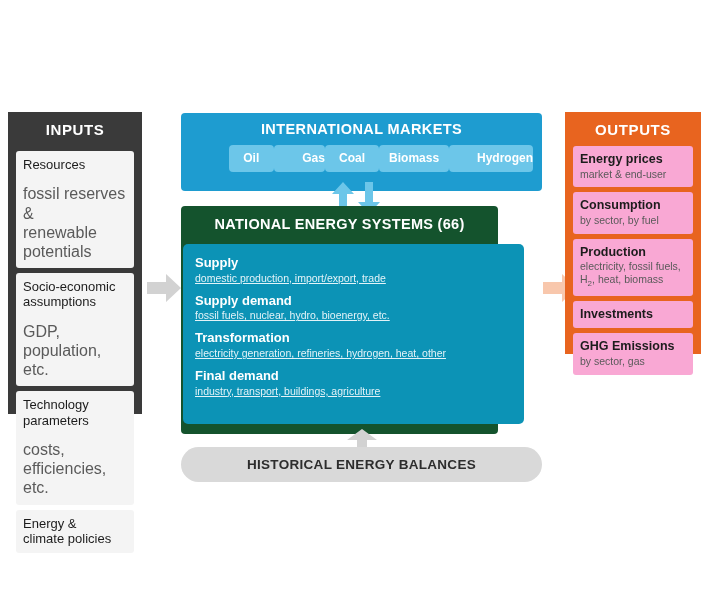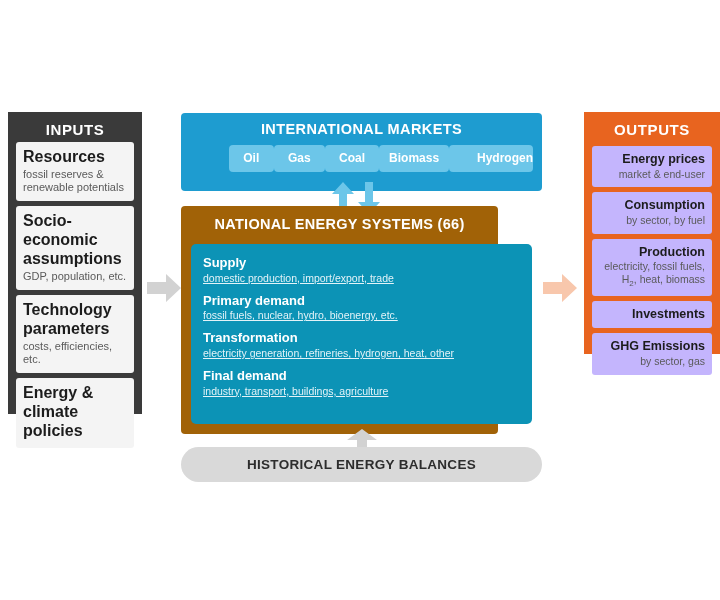--- a/index.html
+++ b/index.html
@@ -33,40 +33,40 @@
     padding: 0;
     box-sizing: border-box;
   }
   #inputs-title {
     color: #ffffff;
     font-size: 15px;
     font-weight: bold;
     text-align: center;
     letter-spacing: 0.6px;
     padding-top: 9px;
-    padding-bottom: 4px;
+    padding-bottom: 13px;
   }
   .input-card {
     background: #f4f4f4;
     margin: 0 8px 5px 8px;
     border-radius: 3px;
     padding: 6px 7px 7px 7px;
     box-sizing: border-box;
   }
   .input-card .card-title {
-    font-size: 16px;
-    font-weight: bold;
+    font-size: 13px;
+    font-weight: normal;
     color: #1c1c1c;
     line-height: 1.18;
   }
   .input-card .card-sub {
-    font-size: 11px;
+    font-size: 16px;
     color: #5a5a5a;
     line-height: 1.2;
-    margin-top: 1px;
+    margin-top: 12px;
   }
   #arrow-inputs-to-nes {
     position: absolute;
     left: 147px;
     top: 273px;
     width: 34px;
     height: 30px;
   }
   #arrow-nes-to-outputs {
     position: absolute;
@@ -121,47 +121,47 @@
     background: #6cc6e9;
     border-radius: 4px;
     color: #ffffff;
     font-size: 12px;
     font-weight: bold;
     text-align: center;
     padding: 6px 0 7px 0;
     box-sizing: border-box;
   }
   .chip-oil { width: 46px; }
-  .chip-gas { width: 53px; }
+  .chip-gas { width: 53px; text-align: right; }
   .chip-coal { width: 56px; }
   .chip-biomass { width: 72px; }
   .chip-hydrogen { width: 85px; padding-left: 28px; }
 
   
   #nes-panel {
     position: absolute;
     left: 181px;
     top: 206px;
     width: 317px;
     height: 228px;
-    background: #a16207;
+    background: #14532d;
     border-radius: 4px;
     box-sizing: border-box;
   }
   #nes-title {
     color: #ffffff;
     font-size: 14.5px;
     font-weight: bold;
     text-align: center;
     letter-spacing: 0.3px;
     padding-top: 10px;
   }
   #nes-inner {
     position: absolute;
-    left: 10px;
+    left: 2px;
     top: 38px;
     width: 341px;
     height: 180px;
     background: #0c93b6;
     border-radius: 5px;
     box-sizing: border-box;
     padding: 11px 0 16px 12px;
   }
   .nes-block { margin-bottom: 8px; }
   .nes-block:last-child { margin-bottom: 0; }
@@ -195,43 +195,42 @@
     font-size: 13.5px;
     font-weight: bold;
     text-align: center;
     letter-spacing: 0.3px;
     line-height: 35px;
   }
 
   
   #outputs-panel {
     position: absolute;
-    left: 584px;
+    left: 565px;
     top: 112px;
     width: 136px;
     height: 242px;
     background: #e8641f;
     box-sizing: border-box;
   }
   #outputs-title {
     color: #ffffff;
     font-size: 15px;
     font-weight: bold;
     text-align: center;
     letter-spacing: 0.6px;
     padding-top: 9px;
     padding-bottom: 8px;
   }
   .output-card {
-    background: #c4b5fd;
+    background: #f9a8d4;
     margin: 0 8px 5px 8px;
     border-radius: 3px;
     padding: 6px 7px 7px 7px;
     box-sizing: border-box;
-    text-align: right;
   }
   .output-card .card-title {
     font-size: 12.5px;
     font-weight: bold;
     color: #1c1c1c;
     line-height: 1.18;
   }
   .output-card .card-sub {
     font-size: 10.5px;
     color: #5a5a5a;
@@ -293,21 +292,21 @@
   <div id="nes-panel">
     <div id="nes-title">NATIONAL ENERGY SYSTEMS (66)</div>
     <div id="nes-inner">
 
       <div class="nes-block">
         <div class="nes-head">Supply</div>
         <div class="nes-sub">domestic production, import/export, trade</div>
       </div>
 
       <div class="nes-block">
-        <div class="nes-head">Primary demand</div>
+        <div class="nes-head">Supply demand</div>
         <div class="nes-sub">fossil fuels, nuclear, hydro, bioenergy, etc.</div>
       </div>
 
       <div class="nes-block">
         <div class="nes-head">Transformation</div>
         <div class="nes-sub">electricity generation, refineries, hydrogen, heat, other</div>
       </div>
 
       <div class="nes-block">
         <div class="nes-head">Final demand</div>

